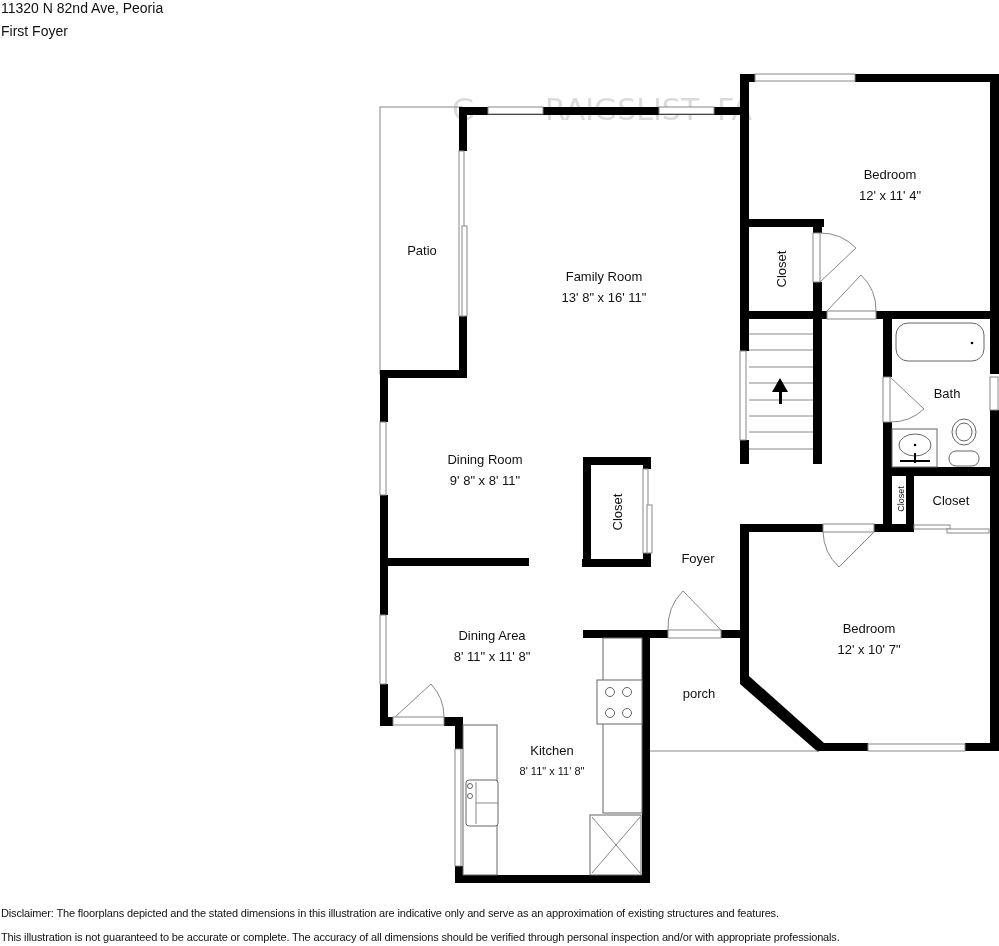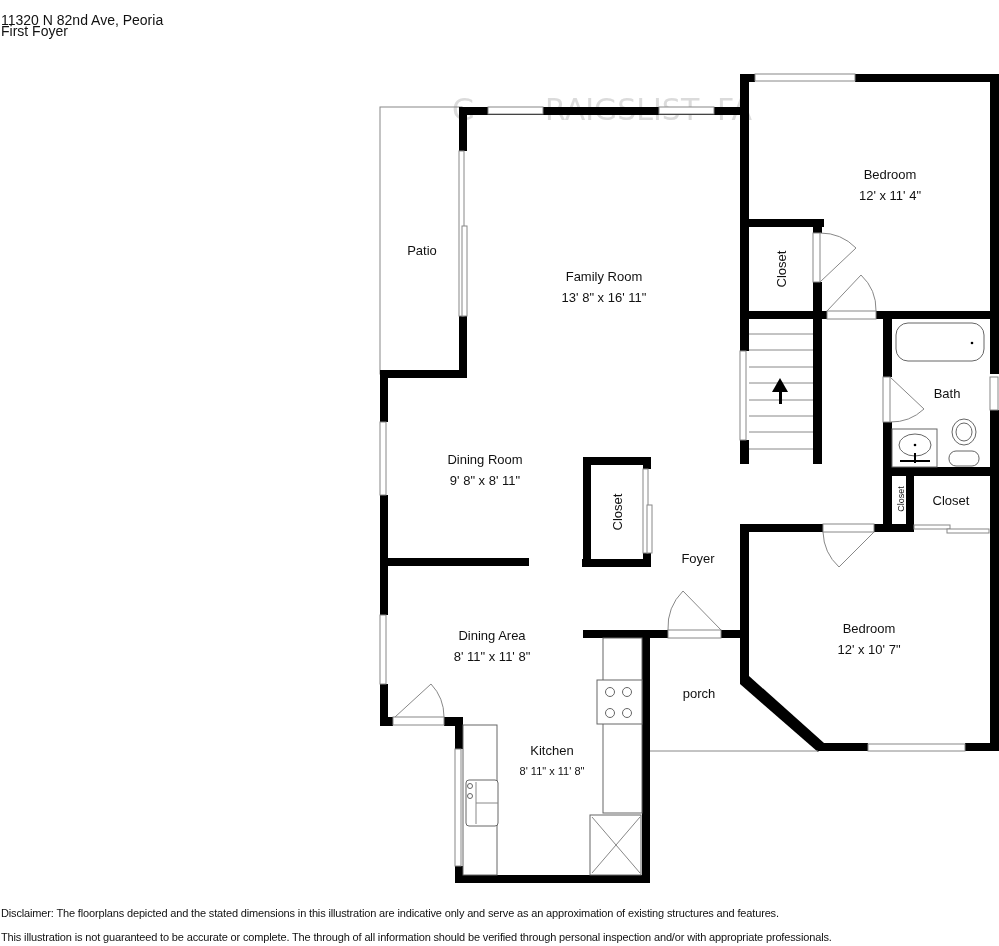--- a/index.html
+++ b/index.html
@@ -1,19 +1,19 @@
 <!DOCTYPE html>
 <html><head>
 <meta charset="utf-8">
 <style>
   html, body { margin: 0; padding: 0; background: #ffffff; }
   body { width: 999px; height: 946px; position: relative; overflow: hidden;
          font-family: "Liberation Sans", sans-serif; color: #111; }
   .hdr { position: absolute; left: 1px; font-size: 14px; line-height: 16px; color: #111; }
-  #hdr-address { top: 12px; text-align: right; }
+  #hdr-address { top: 0px; text-align: right; }
   #hdr-floor { top: 23px; }
   .disc { position: absolute; left: 1px; font-size: 11px; line-height: 13px; color: #111;
           letter-spacing: -0.15px; white-space: nowrap; }
   #disc1 { top: 907px; }
   #disc2 { top: 931px; }
   svg { position: absolute; left: 0; top: 0; }
   .wall { fill: #000; }
   .thin { fill: none; stroke: #888; stroke-width: 1; }
   .fx { fill: #fff; stroke: #666; stroke-width: 1; }
   .win { fill: #fff; stroke: #888; stroke-width: 1; }
@@ -241,13 +241,13 @@
     <text class="lbl-s" x="552" y="775">8' 11" x 11' 8"</text>
 
     <text class="lbl" x="699" y="698">porch</text>
 
     <text class="lbl" x="869" y="633">Bedroom</text>
     <text class="lbl" x="869" y="654">12' x 10' 7"</text>
   </g>
 </svg>
 
 <div id="disc1" class="disc">Disclaimer: The floorplans depicted and the stated dimensions in this illustration are indicative only and serve as an approximation of existing structures and features.</div>
-<div id="disc2" class="disc">This illustration is not guaranteed to be accurate or complete. The through of all information should be verified through personal inspection and/or with appropriate professionals.</div>
+<div id="disc2" class="disc">This illustration is not guaranteed to be accurate or complete. The accuracy of all dimensions should be verified through personal inspection and/or with appropriate professionals.</div>
 
 </body></html>

